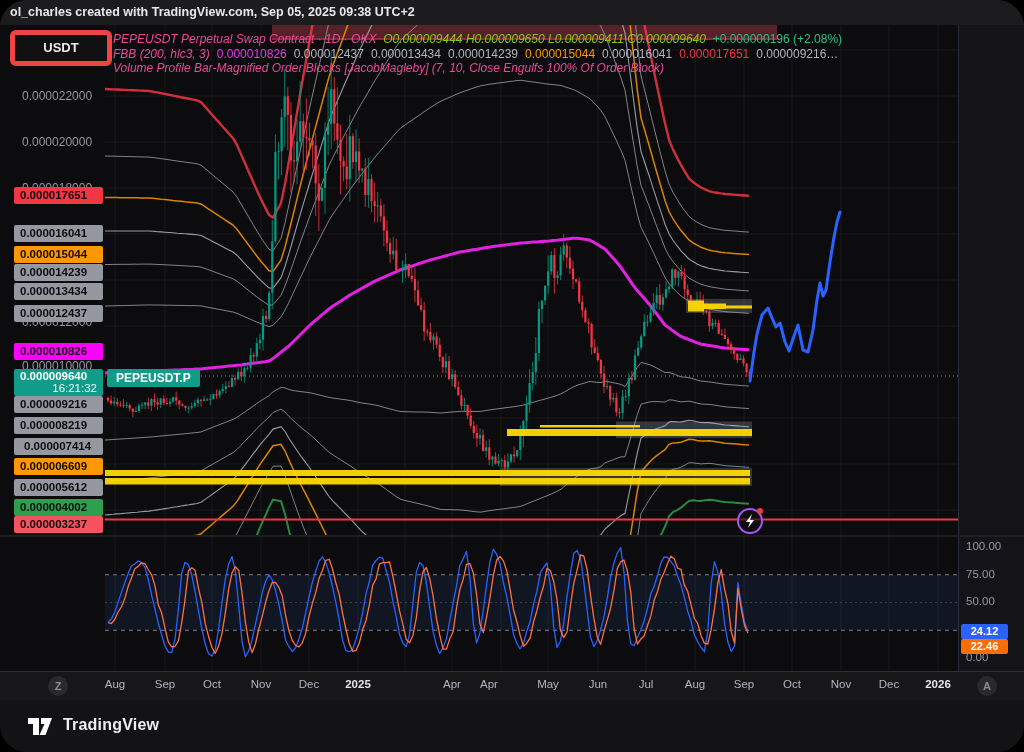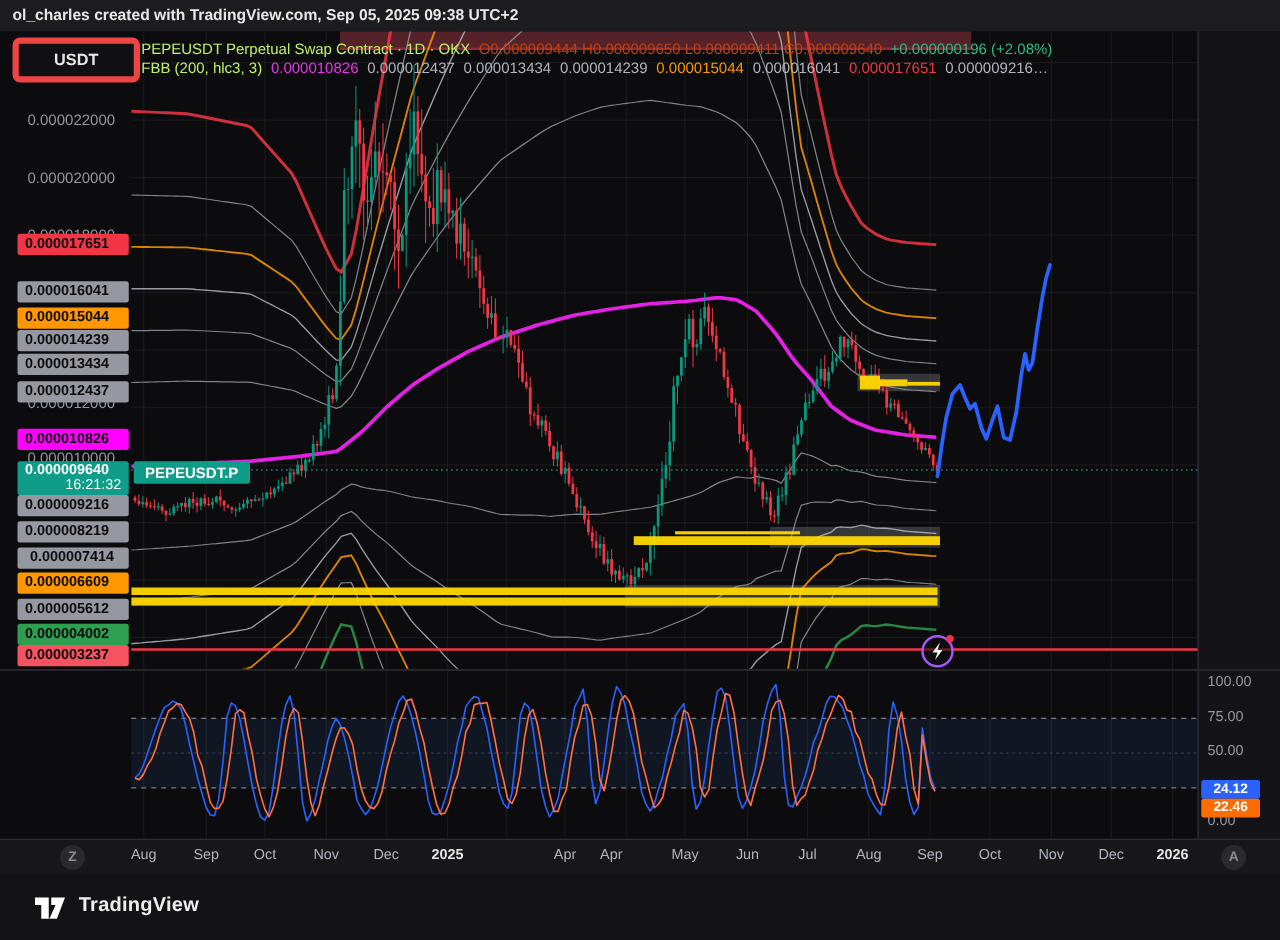--- a/index.html
+++ b/index.html
@@ -1,28 +1,28 @@
 <!DOCTYPE html>
 <html><head>
 <meta charset="utf-8">
 <style>
   html,body{margin:0;padding:0;background:#000;}
   #app{position:relative;width:1024px;height:752px;overflow:hidden;background:#0c0c0e;
-       font-family:"Liberation Sans",sans-serif;-webkit-font-smoothing:antialiased;}
+       font-family:"Liberation Sans",sans-serif;border-radius:27px;-webkit-font-smoothing:antialiased;}
   #chart-svg{position:absolute;left:0;top:0;z-index:1;}
   .overlay{position:absolute;z-index:3;}
   .top-bar{left:0;top:0;width:1024px;height:25px;background:#1c1c1e;color:#e8e8ea;
            font-size:12.5px;font-weight:700;line-height:25px;padding-left:10px;box-sizing:border-box;}
   .currency-btn{left:10px;top:30px;width:92px;height:26px;border:5px solid #ef4444;border-radius:6px;
                 color:#e8e8ea;font-size:13px;font-weight:600;text-align:center;line-height:26px;
                 background:rgba(20,20,22,.55);cursor:pointer;}
   .legend{left:113px;top:32px;color:#d6d8dd;font-size:12px;line-height:14.5px;z-index:4;}
   .legend .row{white-space:nowrap;}
-  .legend .t{color:#bef264;}
-  .legend .ohlc{color:#c2410c;}
+  .legend .t{color:#ec4899;font-style:italic;}
+  .legend .ohlc{color:#84cc16;font-style:italic;}
   .legend .chg{color:#2dbd85;}
   .legend .fbbv{margin-left:7px;}
   .axis-label{position:absolute;color:#9598a1;font-size:12px;z-index:2;}
   .badge{position:absolute;left:14px;width:89px;height:17px;font-size:11.5px;font-weight:600;
          line-height:17px;padding-left:6px;box-sizing:border-box;color:#0c0c0d;border-radius:2px;z-index:3;}
   .cur-badge{position:absolute;left:14px;width:89px;background:#0f9d8a;color:#fff;border-radius:2px;
              font-size:11.5px;font-weight:600;padding:1px 6px 2px 6px;box-sizing:border-box;z-index:4;}
   .cur-badge .cd{text-align:right;font-weight:400;opacity:.95;}
   .sym-tag{position:absolute;left:107px;background:#0f9d8a;color:#fff;font-size:12px;font-weight:600;
            padding:2px 9px;border-radius:2px;z-index:3;}
@@ -564,20 +564,23 @@
       <span class="ohlc">&nbsp;<span>O</span><span>0.000009444</span>
       <span>H</span><span>0.000009650</span>
       <span>L</span><span>0.000009411</span>
       <span>C</span><span>0.000009640</span></span>
       <span class="chg">&nbsp;<span>+0.000000196</span>
       <span>(+2.08%)</span></span>
     </div>
     <div class="row">
       <span class="t">FBB (200, hlc3, 3)</span><span id="fbb-values"><span class="fbbv" style="color: rgb(230, 54, 230);">0.000010826</span><span class="fbbv" style="color: rgb(178, 181, 190);">0.000012437</span><span class="fbbv" style="color: rgb(178, 181, 190);">0.000013434</span><span class="fbbv" style="color: rgb(178, 181, 190);">0.000014239</span><span class="fbbv" style="color: rgb(255, 152, 0);">0.000015044</span><span class="fbbv" style="color: rgb(178, 181, 190);">0.000016041</span><span class="fbbv" style="color: rgb(242, 54, 69);">0.000017651</span><span class="fbbv" style="color: rgb(178, 181, 190);">0.000009216…</span></span>
     </div>
+    <div class="row">
+      <span class="t">Volume Profile Bar-Magnified Order Blocks [JacobMagleby] (7, 10, Close Engulfs 100% Of Order Block)</span>
+    </div>
   </div>
 
   <div id="price-scale">
       <div class="axis-label" style="left: 22px; top: 89px;">0.000022000</div>
       <div class="axis-label" style="left: 22px; top: 135px;">0.000020000</div>
       <div class="axis-label" style="left: 22px; top: 181px;">0.000018000</div>
       <div class="axis-label" style="left: 22px; top: 315px;">0.000012000</div>
       <div class="axis-label" style="left: 22px; top: 359px;">0.000010000</div>
       <div class="badge" style="background: rgb(242, 54, 69); top: 186.5px;">0.000017651</div>
       <div class="badge" style="background: rgb(149, 152, 161); top: 224.5px;">0.000016041</div>

